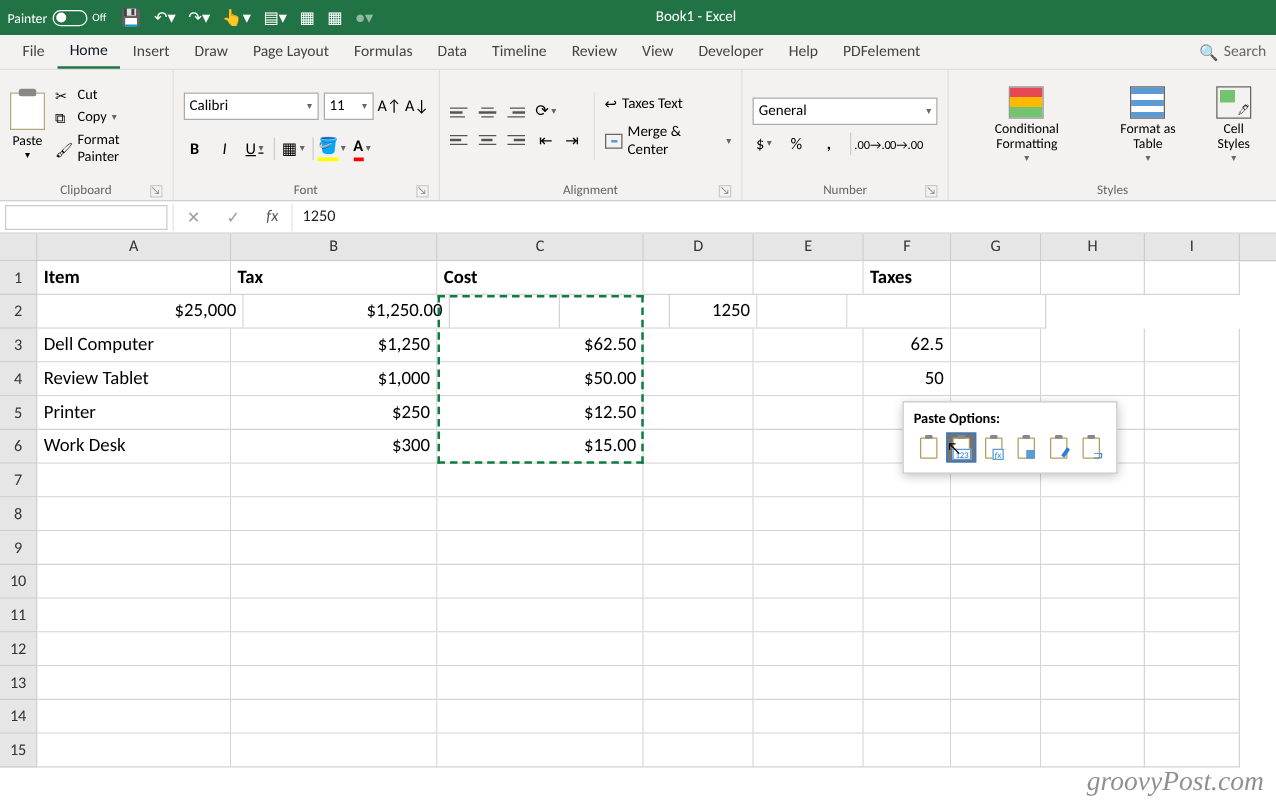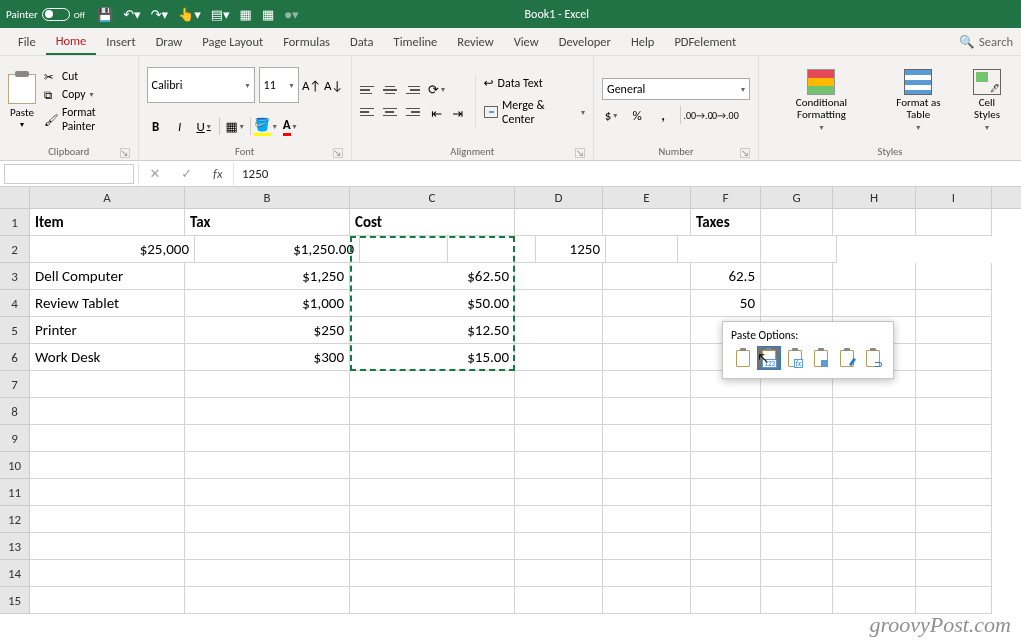--- a/index.html
+++ b/index.html
@@ -10,21 +10,21 @@
 .titlebar .autosave { display: flex; align-items: center; gap: 4px; margin-right: 6px; }
 .toggle { width: 28px; height: 13px; border: 1px solid #fff; border-radius: 7px; position: relative; }
 .toggle::after { content:""; position:absolute; width:8px; height:8px; background:#fff; border-radius:50%; top:1.5px; left:2px; }
 .titlebar .qat { display:flex; gap:10px; align-items:center; margin-left:6px; }
 .titlebar .qat div { font-size:13px; }
 .titlebar .title { flex:1; text-align:center; font-size:12px; }
 
 
 .tabrow { height: 28px; background: #f3f2f1; border-bottom: 1px solid #e1dfdd; display:flex; align-items:center; padding: 0 8px; font-size: 12.5px; }
 .tab { padding: 0 10px; height:100%; display:flex; align-items:center; color:#444; cursor:default; }
-.tab.active { color:#b91c1c; border-bottom: 2px solid #217346; font-weight:400; }
+.tab.active { color:#0f172a; border-bottom: 2px solid #217346; font-weight:400; }
 .tabrow .search { margin-left:auto; display:flex; align-items:center; gap:4px; color:#666; }
 
 
 .ribbon { height: 105px; background:#f3f2f1; border-bottom:1px solid #d0cece; display:flex; }
 .group { border-right:1px solid #e1dfdd; padding: 4px 8px 0 8px; display:flex; flex-direction:column; height:100%; position:relative; }
 .group-body { flex:1; display:flex; gap:8px; align-items:center; }
 .group-label { height:18px; text-align:center; font-size:10.5px; color:#666; display:flex; justify-content:center; align-items:center; position:relative; }
 .group-label .launcher { position:absolute; right:0; bottom:2px; font-size:9px; color:#888; border:1px solid #ccc; width:10px; height:10px; line-height:8px; }
 
 .paste-block { display:flex; flex-direction:column; align-items:center; font-size:11px; }
@@ -32,21 +32,21 @@
 .paste-block .icon::before { content:""; position:absolute; top:-4px; left:6px; width:14px; height:6px; background:#888; border-radius:2px; }
 .paste-block .lbl { margin-top:2px; }
 .paste-block .dd { font-size:8px; }
 
 .clip-right { display:flex; flex-direction:column; gap:4px; font-size:11.5px; }
 .clip-right div { display:flex; align-items:center; gap:4px; }
 .ci { width:14px; height:13px; display:inline-block; }
 
 .font-row1 { display:flex; gap:4px; align-items:center; }
 .font-row2 { display:flex; gap:6px; align-items:center; margin-top:6px; }
-.sel { border:1px solid #ababab; background:#fff; height:36px; padding:0 4px; font-size:12px; display:flex; align-items:center; }
+.sel { border:1px solid #ababab; background:#fff; height:22px; padding:0 4px; font-size:12px; display:flex; align-items:center; }
 .fontname { width:108px; justify-content:space-between; }
 .fontsize { width:40px; justify-content:space-between; }
 .btn { width:18px; height:18px; display:flex; align-items:center; justify-content:center; font-size:13px; }
 .dd-caret::after { content:"▾"; font-size:8px; margin-left:2px; color:#666; }
 
 .align-col { display:flex; flex-direction:column; gap:6px; }
 .align-row { display:flex; gap:3px; }
 .align-btn { width:18px; height:16px; display:flex; flex-direction:column; justify-content:center; gap:2px; }
 .align-btn span { height:1.5px; background:#555; }
 
@@ -79,21 +79,21 @@
 .rh { width:30px; background:#e6e6e6; border-right:1px solid #ccc; border-bottom:1px solid #ccc; display:flex; align-items:center; justify-content:center; color:#333; font-size:13px; }
 .cell { border-right:1px solid #d4d4d4; border-bottom:1px solid #d4d4d4; padding:0 5px; display:flex; align-items:center; font-size:15px; font-family:Calibri, sans-serif; color:#000; background:#fff; }
 .cell.right { justify-content:flex-end; }
 .row1 .cell { font-weight:400; }
 
 
 .marquee { position:absolute; border: 2px dashed #107c41; pointer-events:none; }
 
 
 .pasteopt { position:absolute; background:#fff; border:1px solid #c8c6c4; box-shadow:0 2px 8px rgba(0,0,0,.25); padding:6px 8px 8px 8px; font-size:11.5px; }
-.pasteopt .title { font-weight:normal; margin-bottom:4px; }
+.pasteopt .title { font-weight:bold; margin-bottom:4px; }
 .pasteopt .icons { display:flex; gap:2px; }
 .pbtn { width:24px; height:24px; border:1px solid transparent; display:flex; align-items:center; justify-content:center; position:relative; }
 .pbtn.hover { background:#737373; border:1px solid #2b7cd3; }
 .clip-icon { width:14px; height:17px; border:1px solid #b59b5c; border-radius:1px; position:relative; background:#fff; }
 .clip-icon::before { content:""; position:absolute; top:-3px; left:3px; width:6px; height:3px; background:#888; border-radius:1px; }
 .clip-icon .tag { position:absolute; bottom:-2px; right:-2px; font-size:7px; background:#fff; border:1px solid #5b9bd5; color:#2b7cd3; padding:0 1px; line-height:7px; }
 .clip-icon .tagf { font-style:italic; }
 .clip-icon .tagimg { width:7px; height:7px; background:#5b9bd5; bottom:-1px; right:-1px; border:none; }
 .clip-icon .tagpencil { width:3px; height:8px; background:#2b7cd3; transform:rotate(35deg); bottom:0; right:-1px; border:none; }
 .clip-icon .taglink { width:7px; height:5px; border:1.5px solid #2b7cd3; border-left:none; border-radius:0 3px 3px 0; bottom:-1px; right:-3px; background:none; }
@@ -255,21 +255,21 @@
         <div class="btn dd-caret">⟳</div>
         <div class="align-row">
           <div class="btn">⇤</div>
           <div class="btn">⇥</div>
         </div>
       </div>
       <div style="width:1px;height:54px;background:#e1dfdd"></div>
       <div class="wrap-block">
         <div>
             <span>↩</span>
-            <span>Data Text</span>
+            <span>Taxes Text</span>
           </div>
         <div>
             <span class="merge-icon"></span>
             <span>Merge &amp; Center</span>
             <span style="font-size:8px;color:#666"> ▾</span>
           </div>
       </div>
     </div>
     <div class="group-label">
         <span>Alignment</span>

